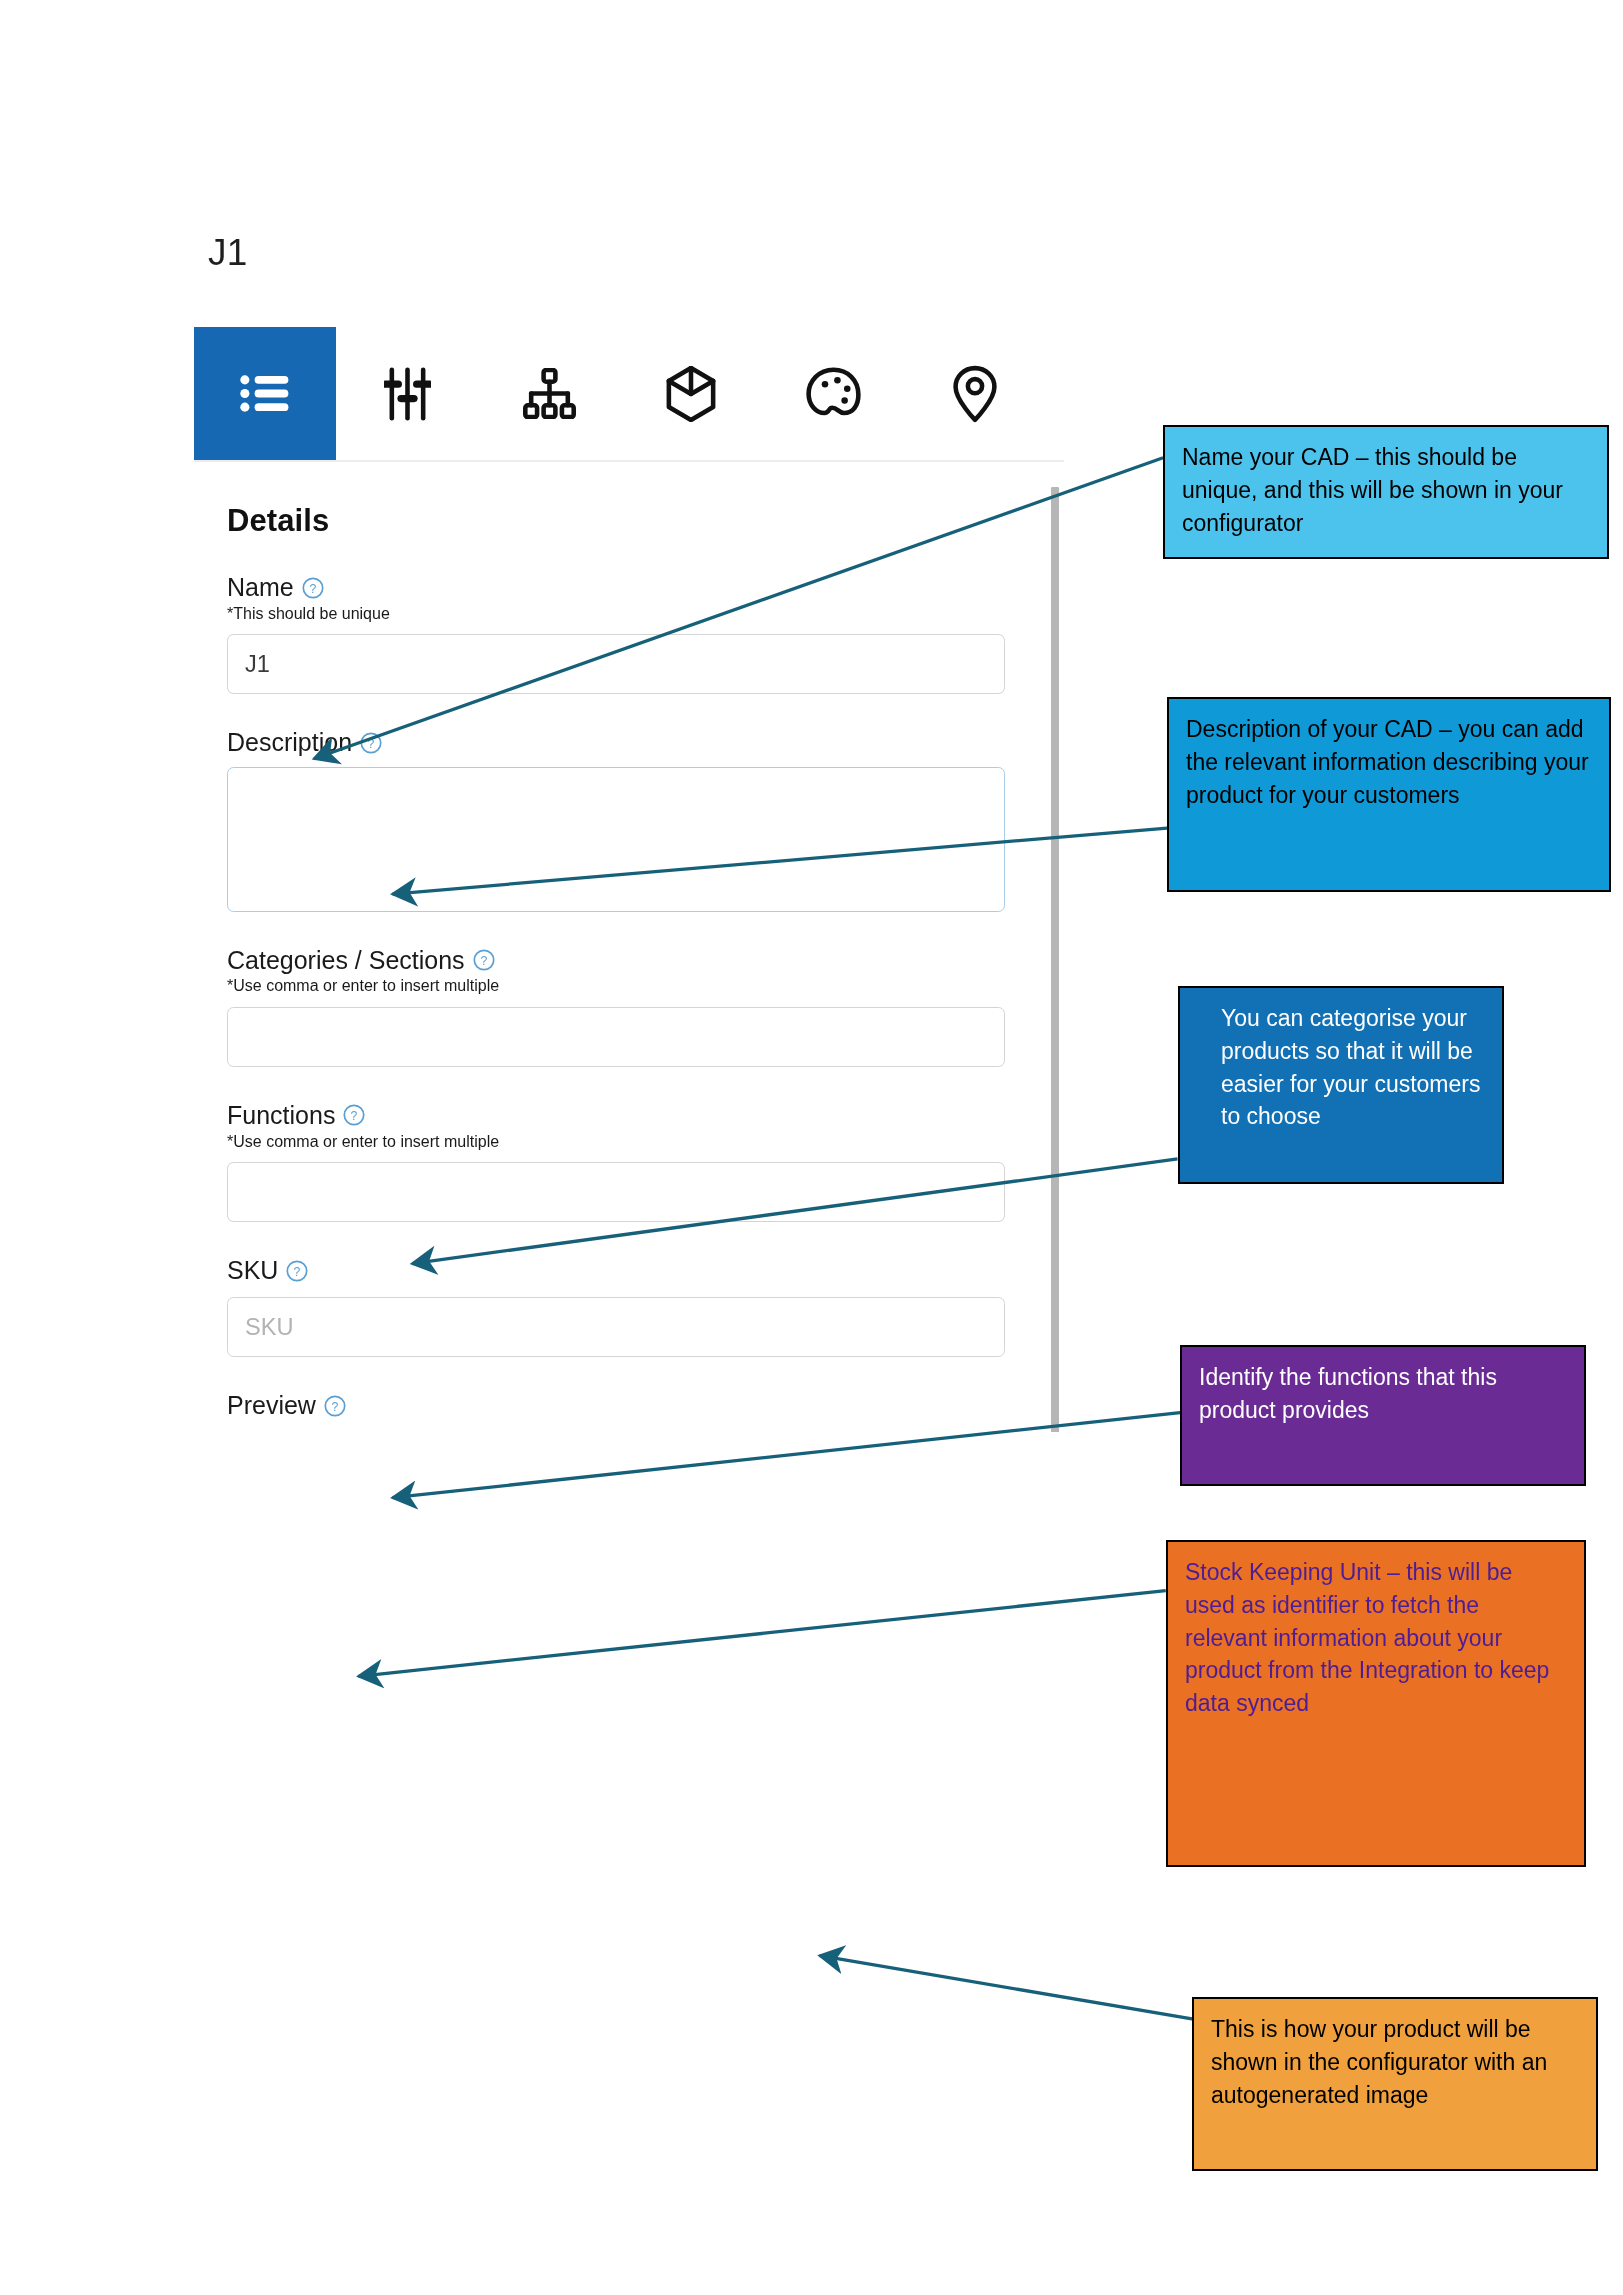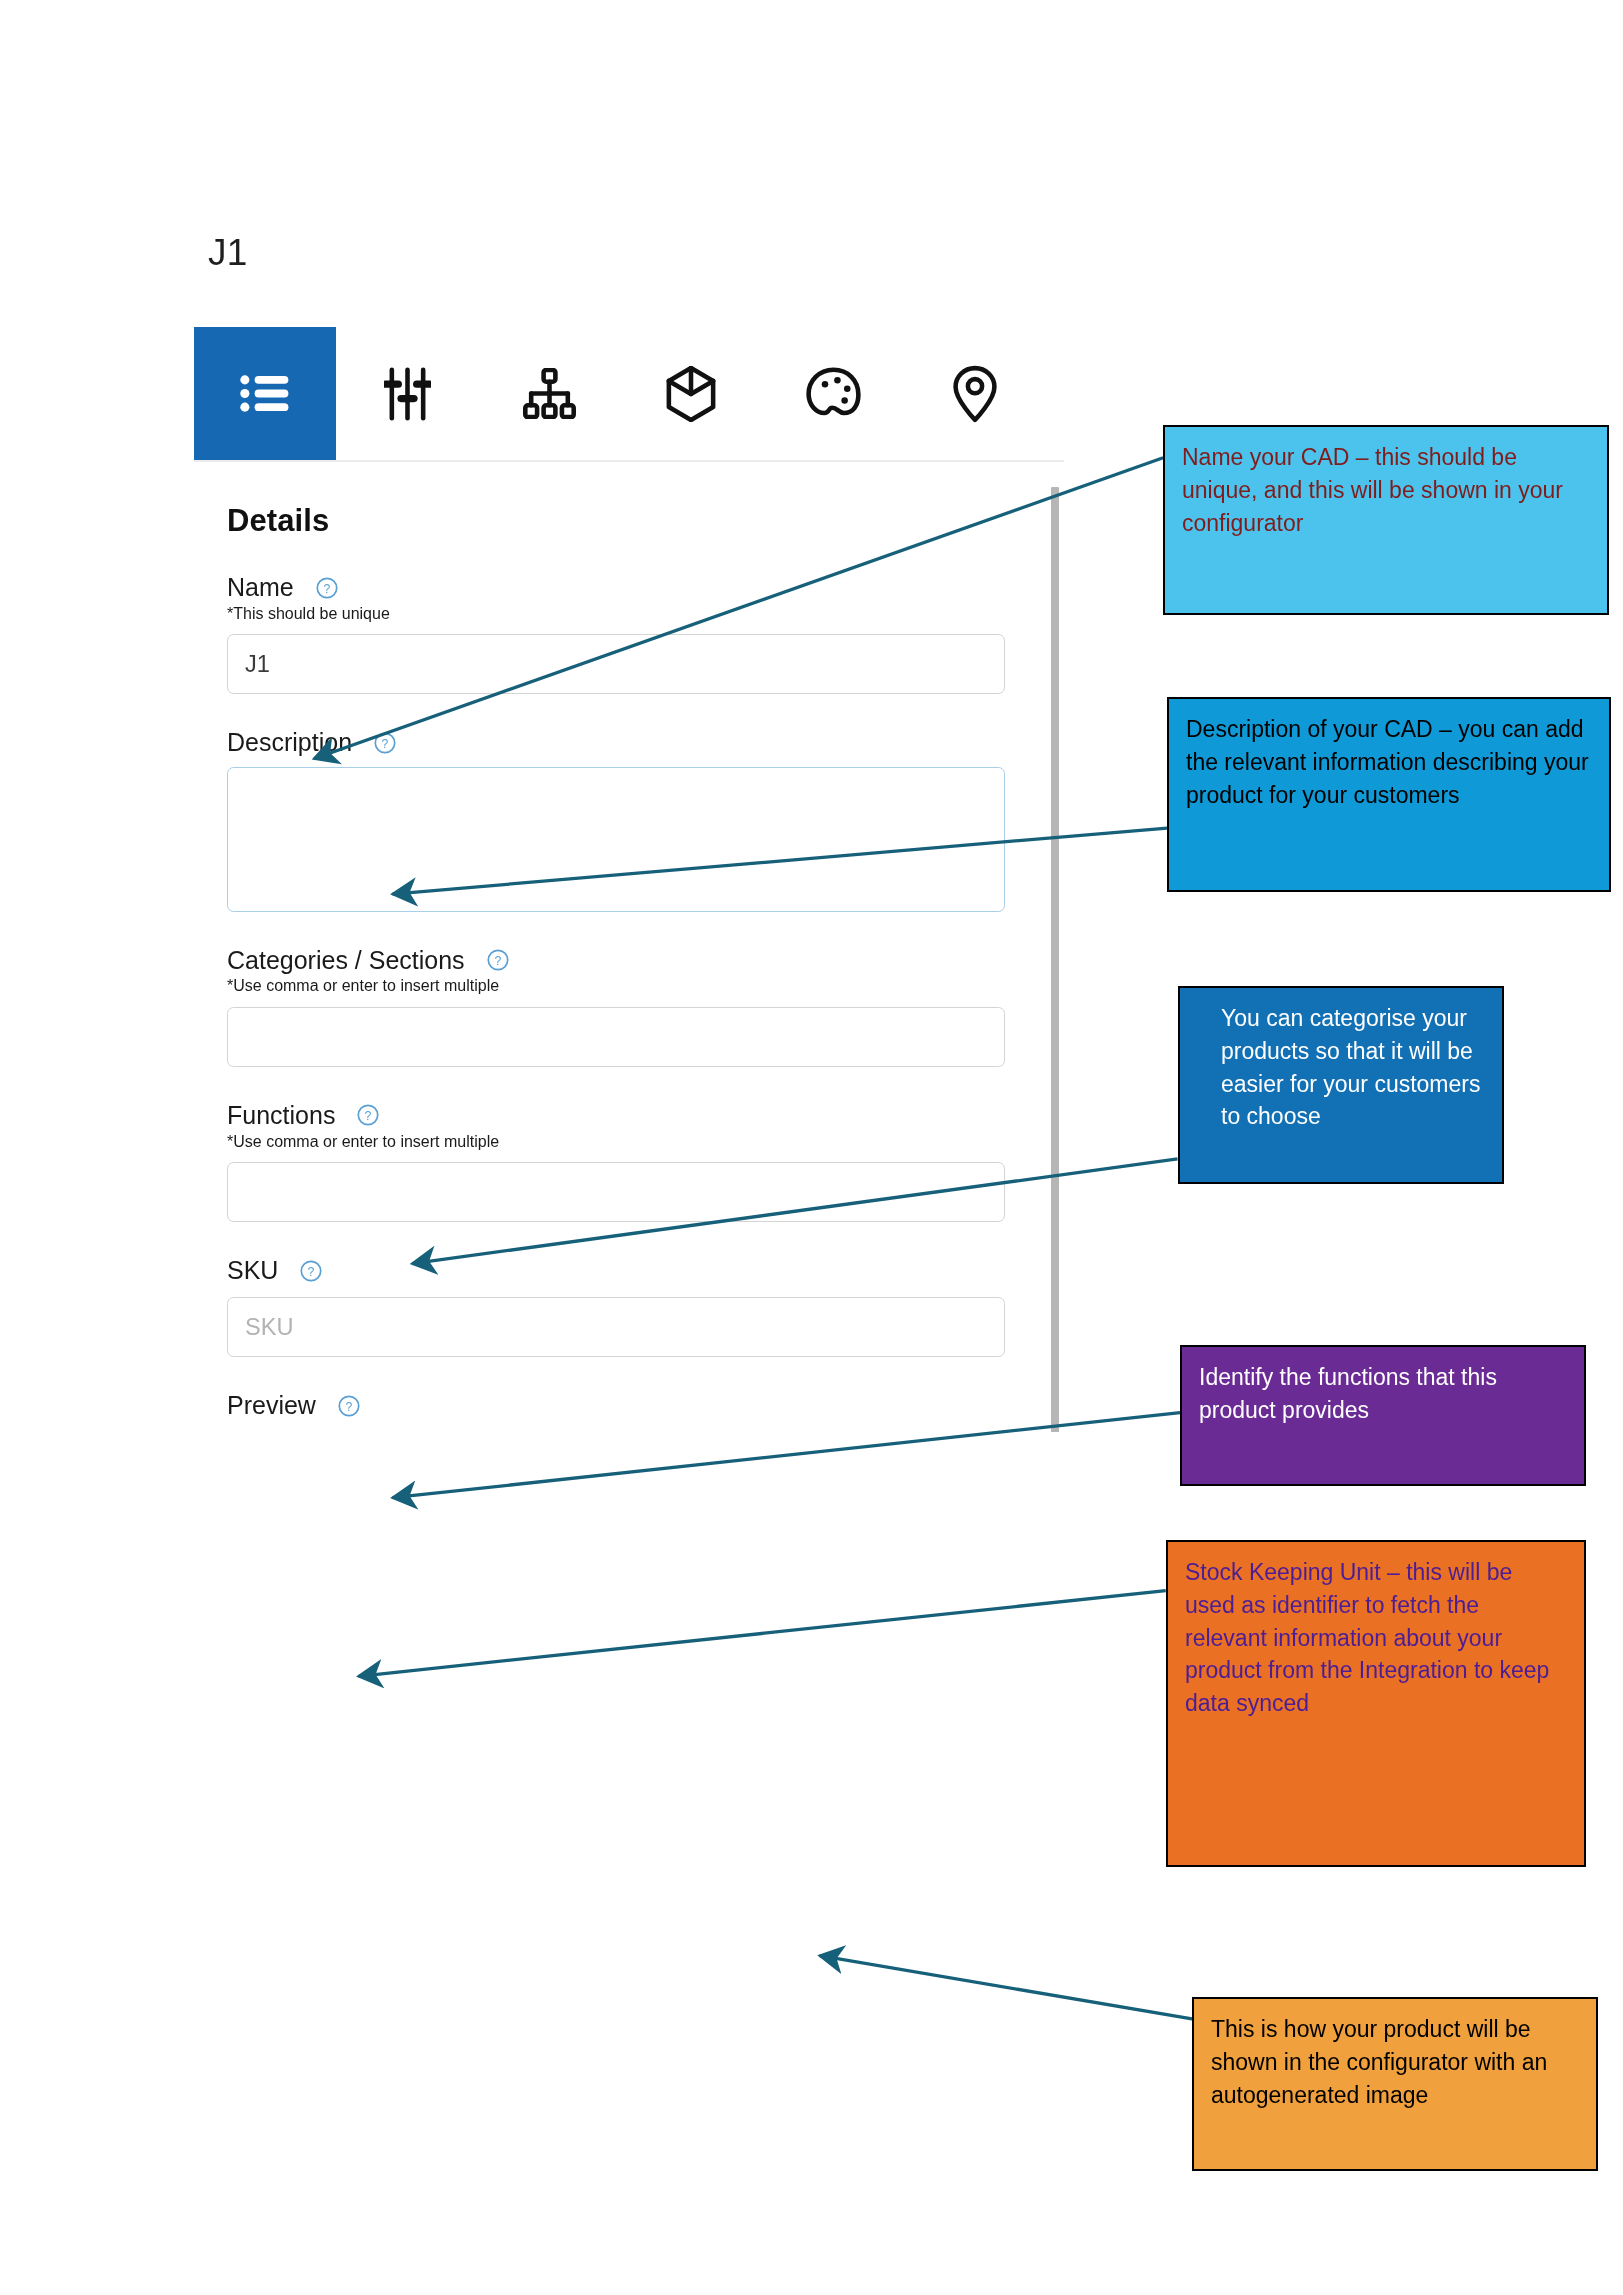--- a/index.html
+++ b/index.html
@@ -86,21 +86,21 @@
     font-weight: 700;
     color: #111111;
     margin: 41px 0 0 0;
     letter-spacing: 0.1px;
   }
 
   .field { margin-top: 34px; }
   .field-label-row {
     display: flex;
     align-items: center;
-    gap: 22px;
+    gap: 8px;
   }
   .field-label {
     font-size: 25px;
     color: #1a1a1a;
     font-weight: 400;
   }
   .help-icon {
     width: 22px; height: 22px;
     flex: 0 0 22px;
     cursor: pointer;
@@ -142,21 +142,21 @@
   }
 
   
   .callout {
     position: absolute;
     border: 2px solid #000000;
     padding: 14.4px 17px 17px 17px;
     font-size: 23px;
     line-height: 1.42;
   }
-  #callout-0 { left: 1163px; top: 425px;  width: 446px; height: 190px;  background: #4cc3ec; color: #7f1d1d; }
+  #callout-0 { left: 1163px; top: 425px;  width: 446px; height: 134px;  background: #4cc3ec; color: #000000; }
   #callout-1 { left: 1167px; top: 697px; width: 444px; height: 195px;  background: #0f9ad7; color: #000000; }
   #callout-2 { left: 1178px; top: 986px; width: 326px; height: 198px;  background: #1270b5; color: #ffffff; padding-left: 41px; }
   #callout-3 { left: 1180px; top: 1297px; width: 406px; height: 141px;  background: #6b2b95; color: #ffffff; margin-top: 48px; }
   #callout-4 { left: 1166px; top: 1540px; width: 420px; height: 327px;  background: #ea7024; color: #4c1d95; }
   #callout-5 { left: 1192px; top: 1997px; width: 406px; height: 174px;  background: #f0a03c; color: #000000; }
 
   
   #leader-lines {
     position: absolute;
     left: 0; top: 0;

